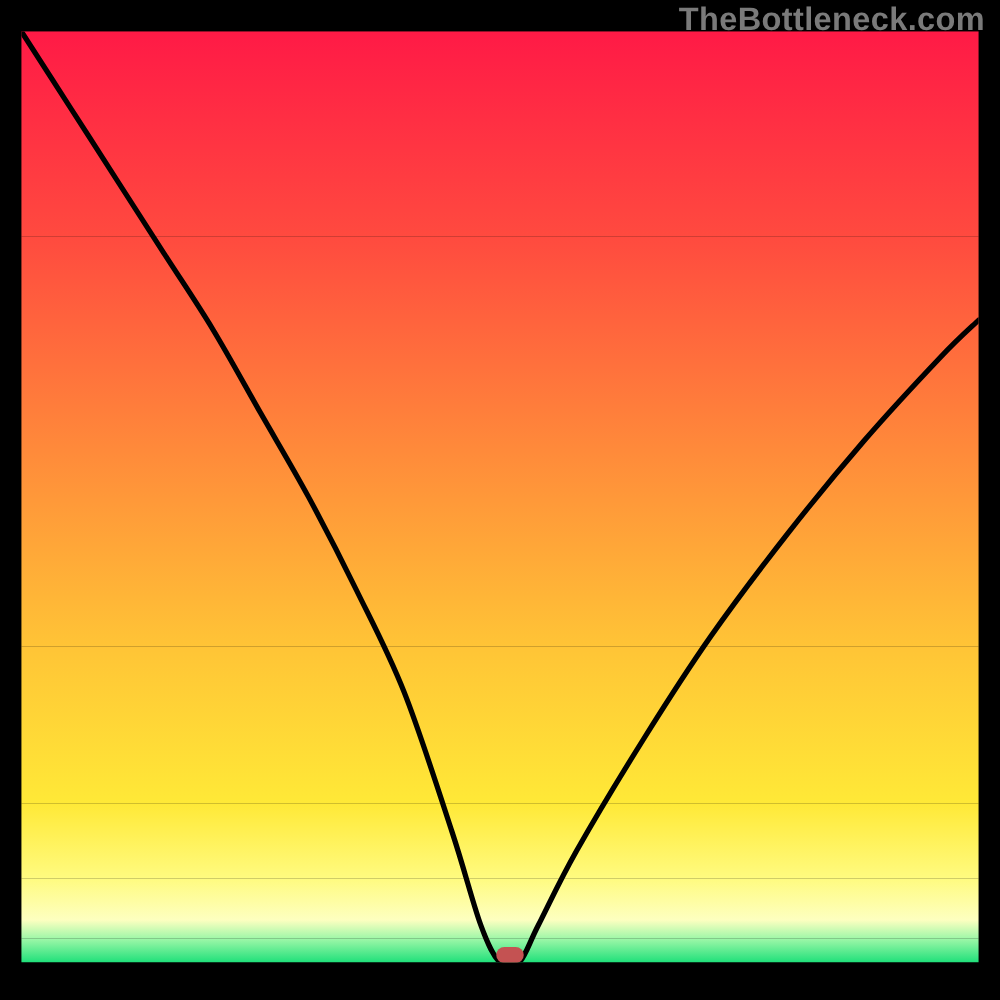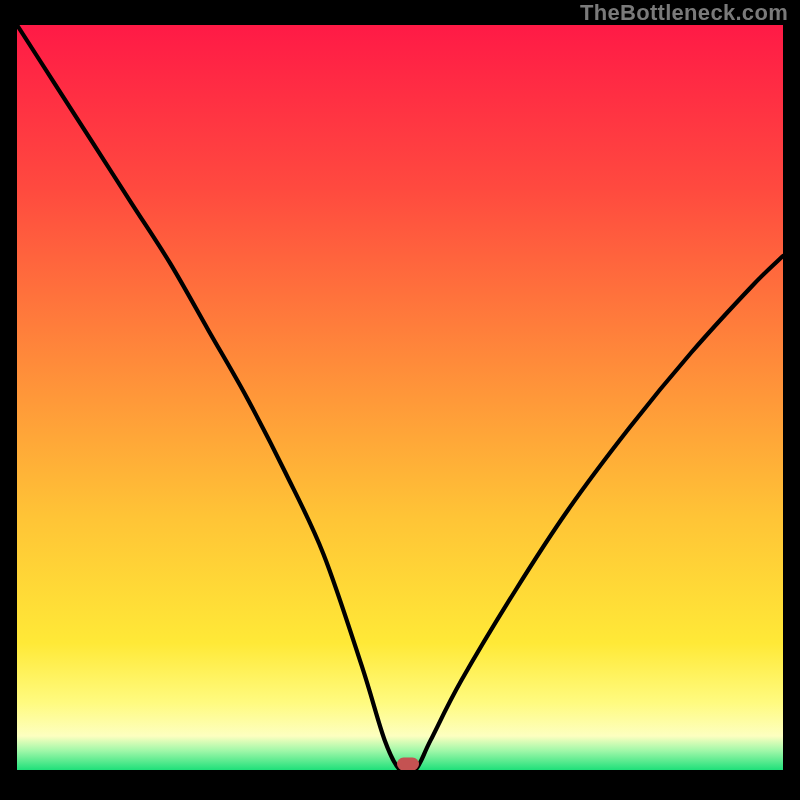--- a/index.html
+++ b/index.html
@@ -15,21 +15,21 @@
     position: relative;
     width: 800px;
     height: 800px;
     background: #000;
   }
   .watermark {
     position: absolute;
     top: 0;
     right: 12px;
     color: #7a7a7a;
-    font-size: 22px;
+    font-size: 26px;
     font-weight: 600;
     letter-spacing: 0.3px;
     z-index: 5;
   }
   .plot-area {
     position: absolute;
     left: 17px;
     top: 25px;
     width: 766px;
     height: 745px;

